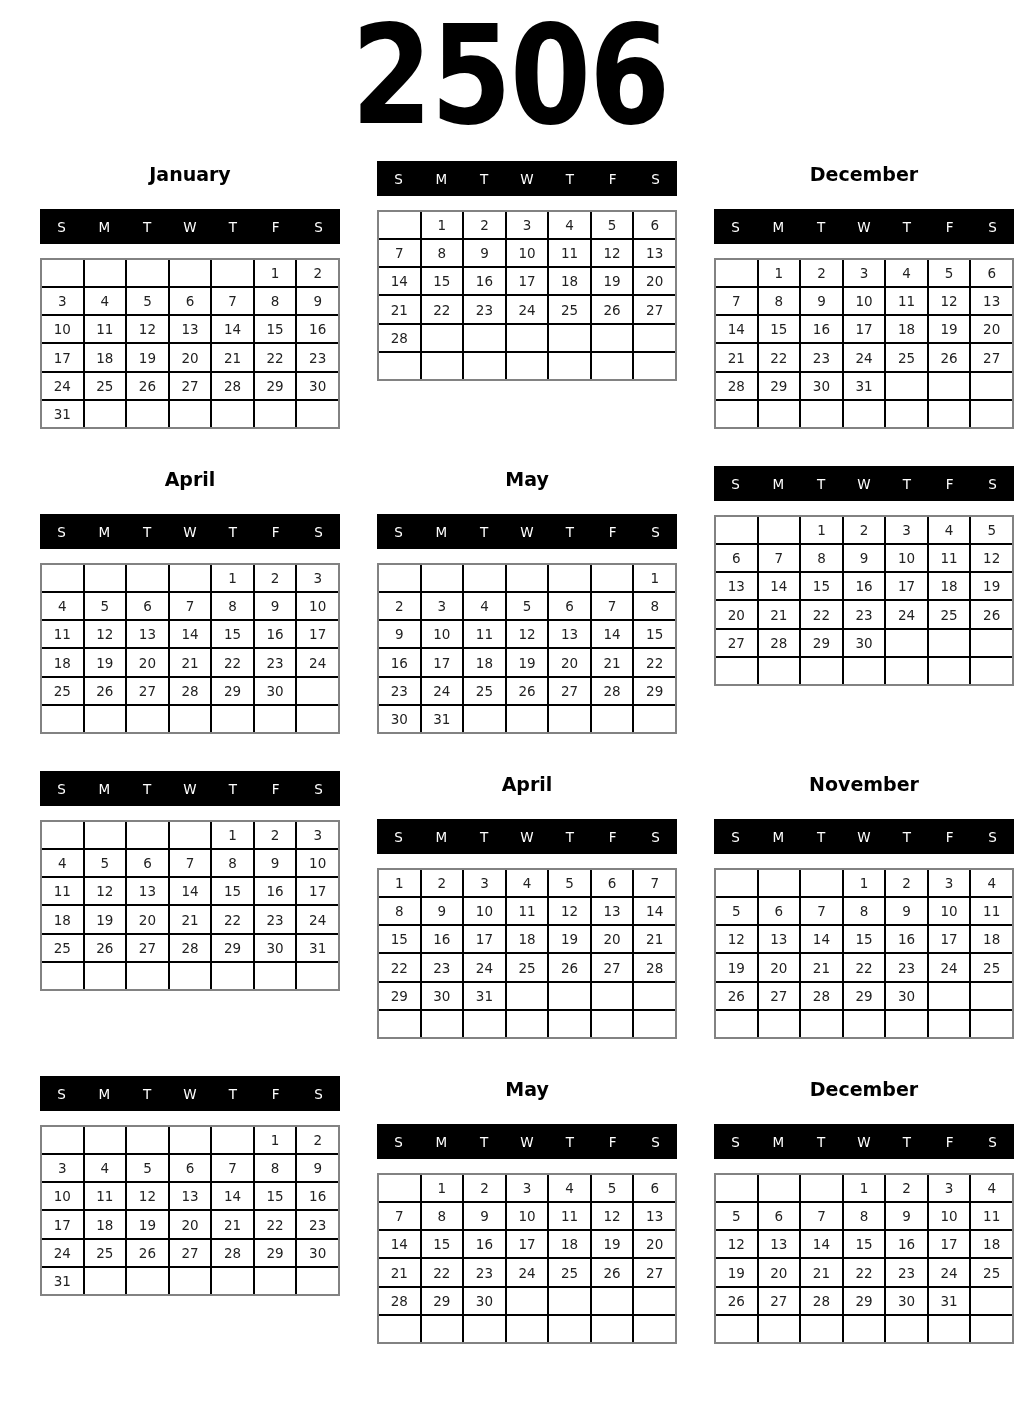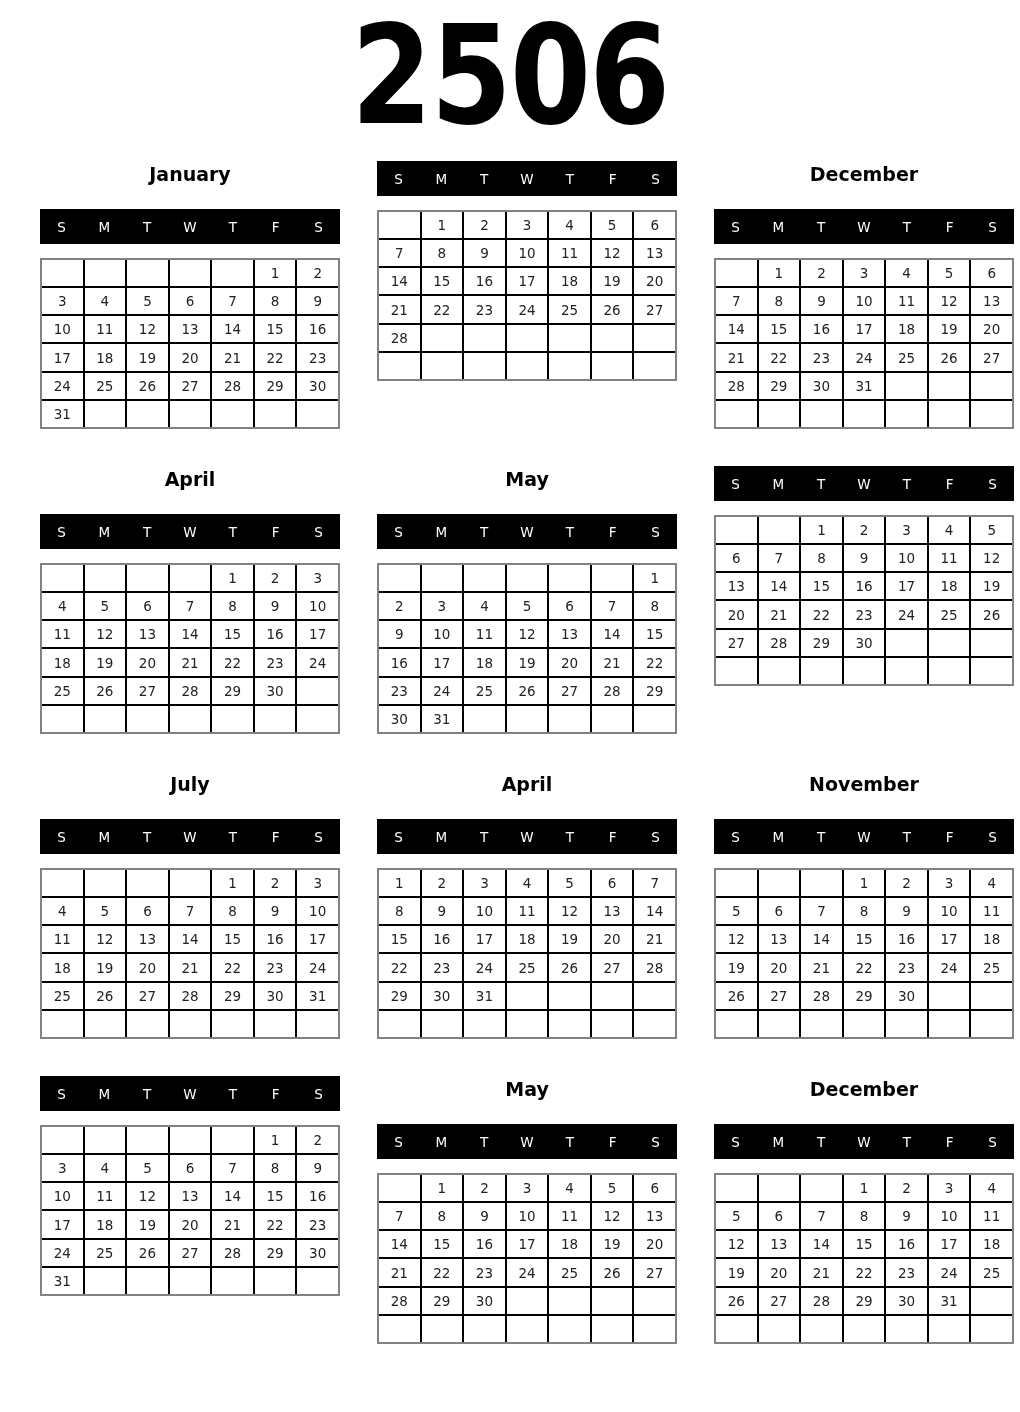--- a/index.html
+++ b/index.html
@@ -417,21 +417,20 @@
           <div class="date-cell"></div>
           <div class="date-cell"></div>
           <div class="date-cell"></div>
           <div class="date-cell"></div>
           <div class="date-cell"></div>
           <div class="date-cell"></div>
         </div>
   </section>
 
   <section class="month">
-    <h2 class="month-title">July</h2>
     <div class="weekday-header">
           <span class="weekday-cell">S</span>
           <span class="weekday-cell">M</span>
           <span class="weekday-cell">T</span>
           <span class="weekday-cell">W</span>
           <span class="weekday-cell">T</span>
           <span class="weekday-cell">F</span>
           <span class="weekday-cell">S</span>
         </div>
     <div class="date-grid">

